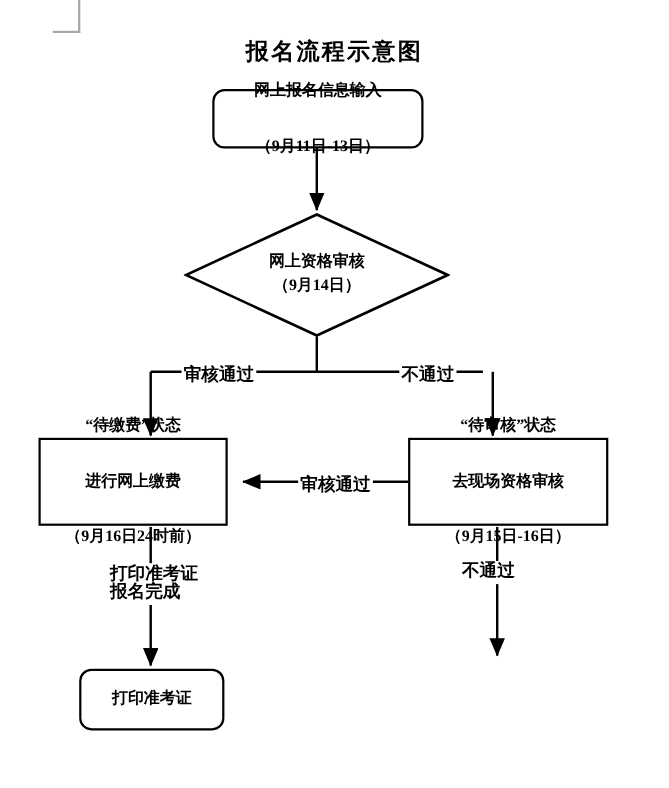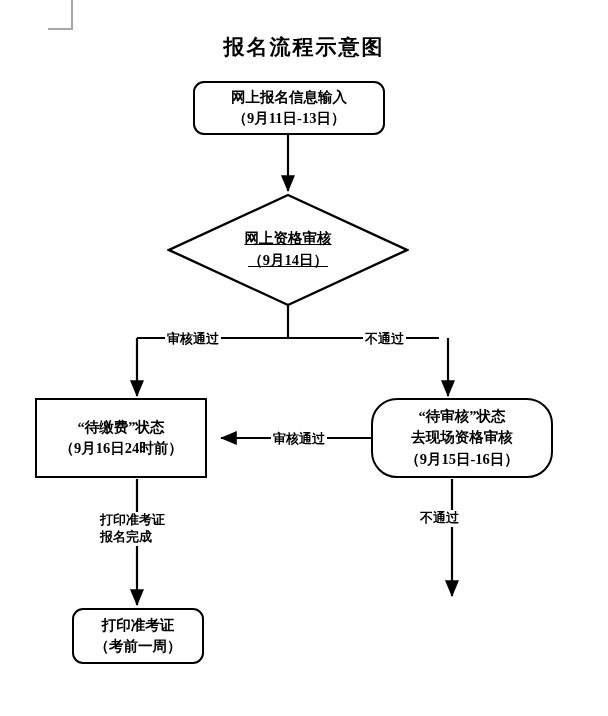--- a/index.html
+++ b/index.html
@@ -48,20 +48,21 @@
     background: #ffffff;
     display: flex;
     flex-direction: column;
     align-items: center;
     justify-content: center;
     font-size: 14.5px;
     line-height: 1.45;
     font-weight: bold;
     white-space: nowrap;
     font-family: "Liberation Serif", "DejaVu Serif", serif;
+    gap: 29px;
   }
   .node.rounded { border-radius: 11px; }
   .node .l2 { font-family: "Liberation Serif", "DejaVu Serif", serif; }
 
   
   .diamond-wrap {
     position: absolute;
   }
   .diamond-wrap svg { display: block; }
   .diamond-text {
@@ -70,26 +71,25 @@
     width: 100%; height: 100%;
     display: flex;
     flex-direction: column;
     align-items: center;
     justify-content: center;
     font-size: 14.5px;
     line-height: 1.5;
     font-weight: bold;
     white-space: nowrap;
     font-family: "Liberation Serif", "DejaVu Serif", serif;
-    text-decoration: underline;
   }
 
   .edge-label {
     position: absolute;
-    font-size: 13px;
+    font-size: 16px;
     font-weight: bold;
     line-height: 1.3;
     white-space: nowrap;
     background: #ffffff;
     padding: 0 2px;
     font-family: "Liberation Serif", "DejaVu Serif", serif;
   }
   #edges {
     position: absolute;
     left: 0; top: 0;
@@ -145,35 +145,35 @@
       <div>网上资格审核</div>
       <div class="l2">（9月14日）</div>
     </div>
   </div>
 
   <div class="edge-label" style="left:165px; top:331px;">审核通过</div>
   <div class="edge-label" style="left:363px; top:331px;">不通过</div>
 
   <div class="node" style="left:35px; top:398px; width:172px; height:80px;">
     <div>“待缴费”状态</div>
+    <div>进行网上缴费</div>
     <div class="l2">（9月16日24时前）</div>
   </div>
 
-  <div class="node" style="left:371px; top:398px; width:182px; height:80px;border-radius:26px;">
+  <div class="node" style="left:371px; top:398px; width:182px; height:80px;">
     <div>“待审核”状态</div>
     <div>去现场资格审核</div>
     <div class="l2">（9月15日-16日）</div>
   </div>
 
   <div class="edge-label" style="left:271px; top:431px;">审核通过</div>
 
   <div class="edge-label" style="left:98px; top:512px;">打印准考证</div>
   <div class="edge-label" style="left:98px; top:529px;">报名完成</div>
 
   <div class="edge-label" style="left:418px; top:510px;">不通过</div>
 
   <div class="node rounded" style="left:72px; top:608px; width:132px; height:56px;">
     <div>打印准考证</div>
-    <div class="l2">（考前一周）</div>
   </div>
 
 
 </div>
 
 </body></html>

